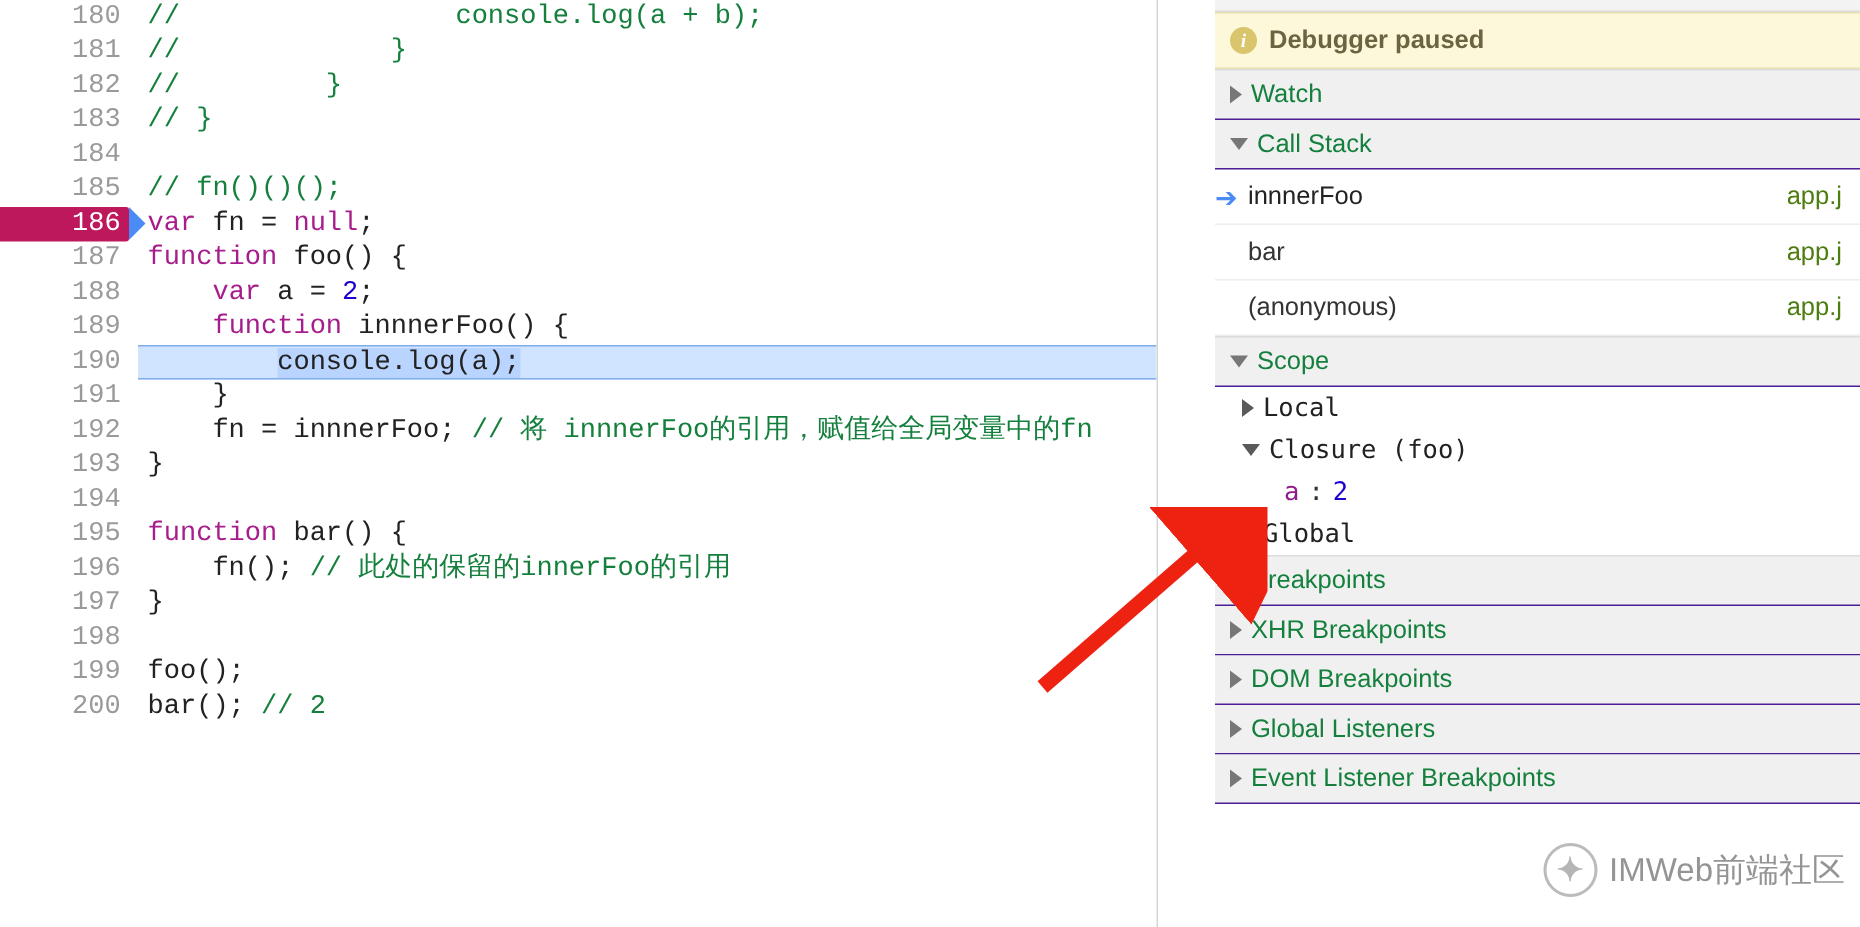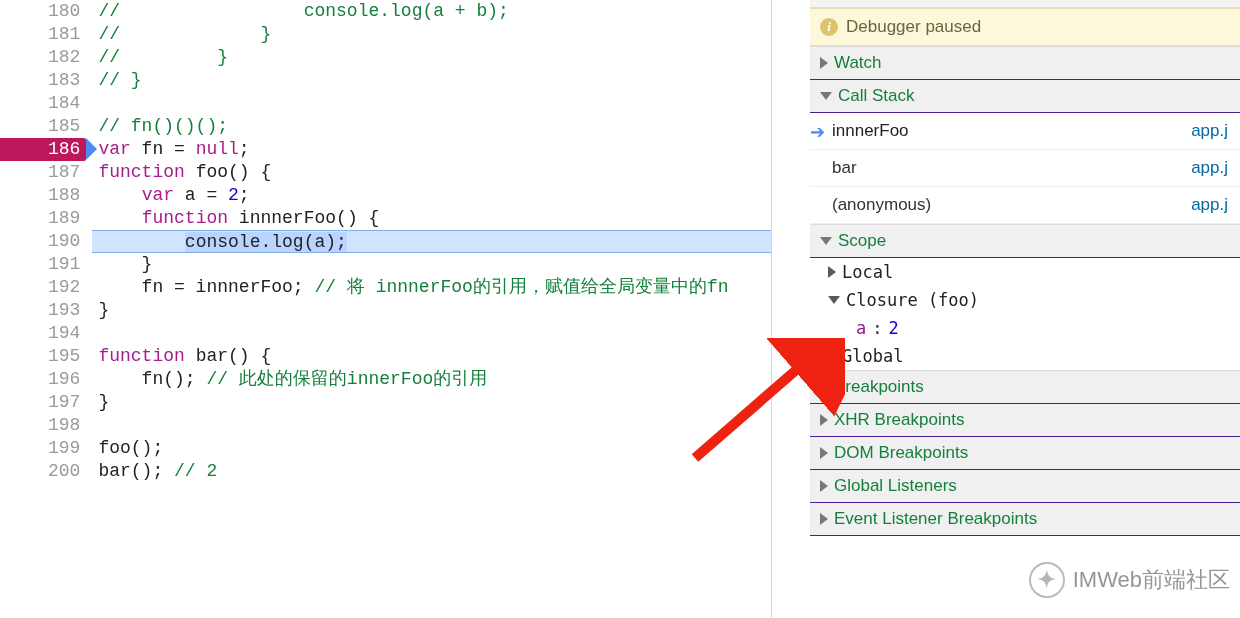--- a/index.html
+++ b/index.html
@@ -76,21 +76,21 @@
   .paused-bar {
     background: #fdf8d9;
     border-top: 1px solid #e8e0b1;
     border-bottom: 1px solid #e8e0b1;
     padding: 8px 10px;
     display: flex;
     align-items: center;
     gap: 8px;
     color: #5d5634;
   }
-  .paused-bar .msg { font-weight: 400; color: #6b6440;}
+  .paused-bar .msg { font-weight: 700; color: #6b6440;}
   .info-icon {
     width: 18px; height: 18px; border-radius: 50%;
     background: #d9c56c; color: #fff;
     display: inline-flex; align-items: center; justify-content: center;
     font-weight: 700; font-style: italic; font-family: Georgia, serif;
     font-size: 13px;
   }
   .section-header {
     background: #f0f0f0;
     border-top: 1px solid #dcdcdc;
@@ -129,21 +129,21 @@
   }
   .stack-list .frame {
     display: flex;
     justify-content: space-between;
     align-items: center;
     padding: 8px 12px 8px 22px;
     border-bottom: 1px solid #eee;
     color: #333;
   }
   .stack-list .frame.current { color: #222; }
-  .stack-list .frame .src { color: #0369a1; }
+  .stack-list .frame .src { color: #4d7c0f; }
   .current-arrow {
     position: absolute;
     margin-left: -22px;
     color: #4a8bf5;
     font-size: 18px;
   }
   .scope-body { font-family: Menlo, Consolas, monospace; font-size: 17px; }
   .scope-row { display: flex; align-items: center; gap: 6px; padding: 4px 10px 4px 18px; text-align: right; }
   .scope-row.indent1 { padding-left: 46px; }
   .scope-row .disclose { flex-shrink:0; }

